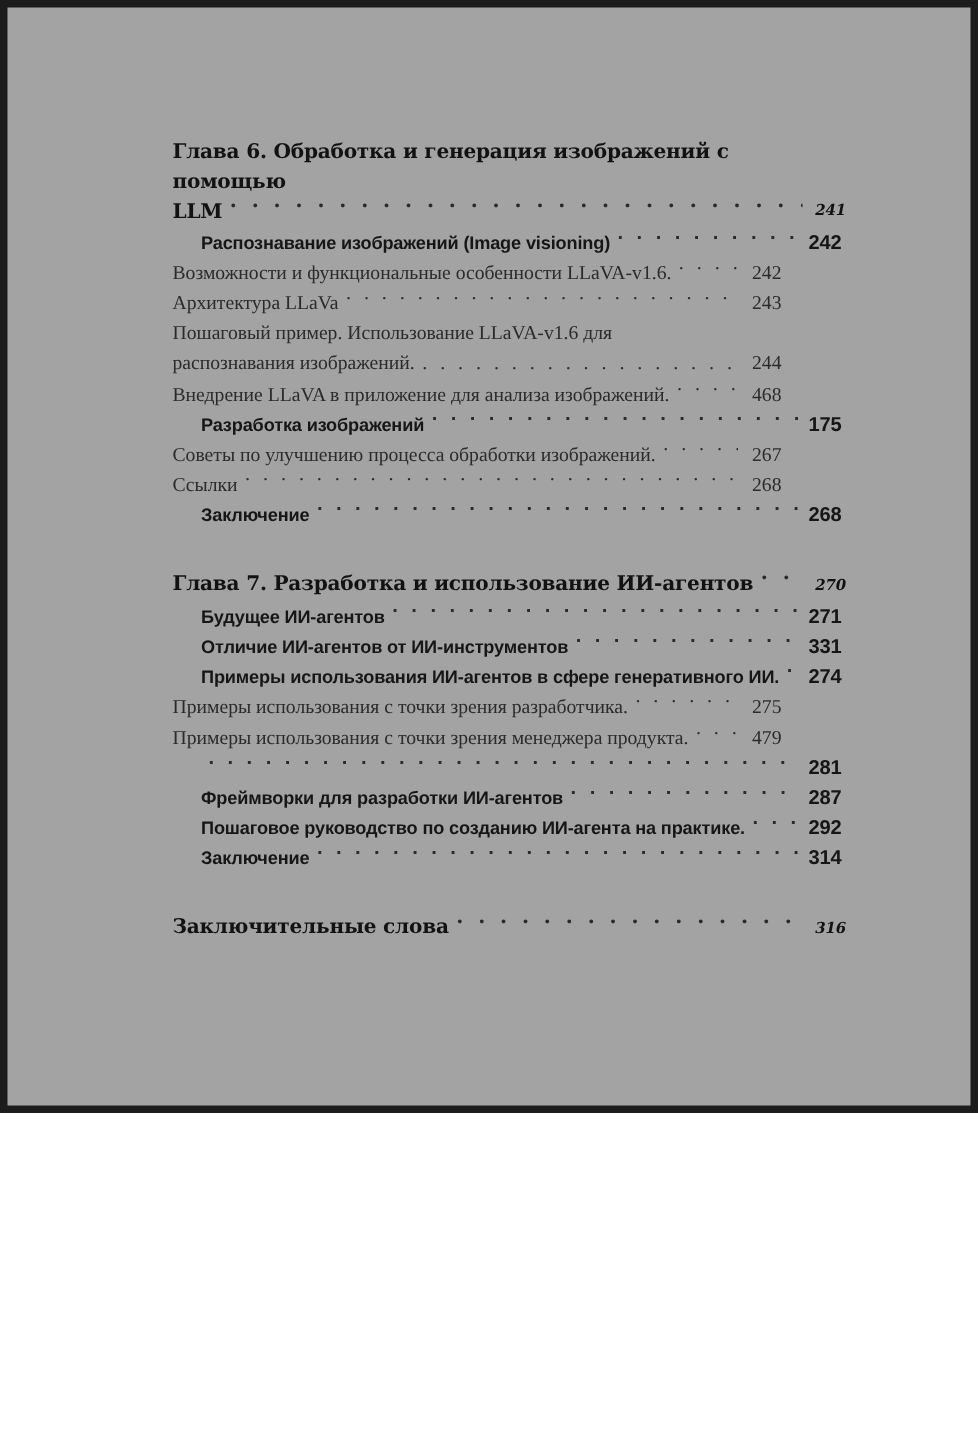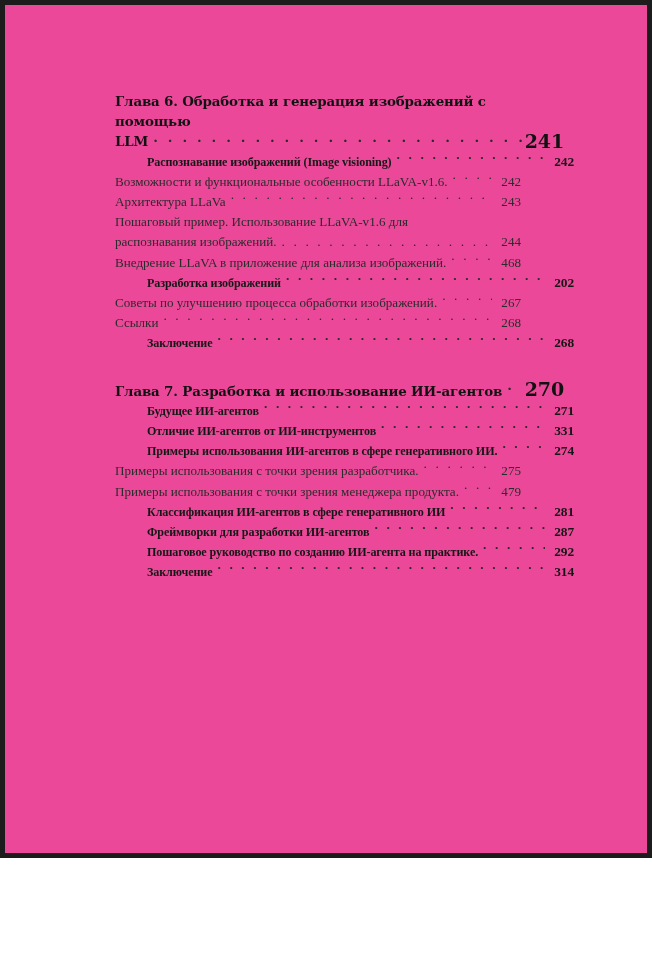--- a/index.html
+++ b/index.html
@@ -10,22 +10,22 @@
   body {
     width: 652px;
     height: 955px;
     font-family: "Liberation Serif", serif;
     overflow: hidden;
   }
   .page {
     position: relative;
     box-sizing: border-box;
     width: 652px;
-    height: 858px;
-    background: #ec4899;
+    height: 742px;
+    background: #a3a3a3;
     border: 5px solid #1c1c1c;
   }
   .toc {
     position: absolute;
     left: 110px;
     top: 86px;
     width: 449px;
   }
   .chapter-block { margin-bottom: 0; }
   .chapter-gap { height: 25px; }
@@ -68,28 +68,28 @@
 
   
   .lvl0 {
     font-family: "DejaVu Serif", "Liberation Serif", serif;
     font-weight: bold;
     font-size: 13.4px;
     letter-spacing: -0.15px;
     margin-left: 0;
     color: #121212;
   }
-  .lvl0 .pagenum { font-weight: bold; font-size: 19px; }
+  .lvl0 .pagenum { font-weight: bold; font-size: 10px; font-style: italic; }
 
   
   .lvl1 {
-    font-family: Liberation Serif, serif;
+    font-family: Liberation Sans, sans-serif;
     font-size: 12.1px;
     font-weight: 600;
-    margin-left: 32px;
+    margin-left: 19px;
     width: 427px;
     color: #161616;
     letter-spacing: -0.1px;
   }
   .lvl1 .pagenum { font-weight: bold; font-size: 13.4px; }
 
   
   .lvl2 {
     font-family: "Liberation Serif", serif;
     font-size: 13.1px;
@@ -111,21 +111,21 @@
     align-items: flex-end;
     width: 100%;
     line-height: 20.2px;
   }
 
   
   .entry.chapwrap { display: block; }
   .entry.chapwrap .firstline { display: block; line-height: 20.2px; }
   .entry.chapwrap .secondrow {
     display: flex;
-    align-items: center;
+    align-items: flex-start;
     width: 100%;
     line-height: 20.2px;
   }
 
   .final-block { margin-top: 25px; }
 </style>
 </head>
 <body>
 
 <div class="page">
@@ -171,21 +171,21 @@
 
       <div class="entry lvl2">
         <span class="label">Внедрение LLaVA в приложение для анализа изображений.</span>
         <span class="leader"></span>
         <span class="pagenum">468</span>
       </div>
 
       <div class="entry lvl1">
         <span class="label">Разработка изображений</span>
         <span class="leader"></span>
-        <span class="pagenum">202</span>
+        <span class="pagenum">175</span>
       </div>
 
       <div class="entry lvl2">
         <span class="label">Советы по улучшению процесса обработки изображений.</span>
         <span class="leader"></span>
         <span class="pagenum">267</span>
       </div>
 
       <div class="entry lvl2">
         <span class="label">Ссылки</span>
@@ -234,21 +234,20 @@
         <span class="pagenum">275</span>
       </div>
 
       <div class="entry lvl2">
         <span class="label">Примеры использования с точки зрения менеджера продукта.</span>
         <span class="leader"></span>
         <span class="pagenum">479</span>
       </div>
 
       <div class="entry lvl1">
-        <span class="label">Классификация ИИ-агентов в сфере генеративного ИИ</span>
         <span class="leader"></span>
         <span class="pagenum">281</span>
       </div>
 
 
       <div class="entry lvl1">
         <span class="label">Фреймворки для разработки ИИ-агентов</span>
         <span class="leader"></span>
         <span class="pagenum">287</span>
       </div>
@@ -259,15 +258,22 @@
         <span class="pagenum">292</span>
       </div>
 
       <div class="entry lvl1">
         <span class="label">Заключение</span>
         <span class="leader"></span>
         <span class="pagenum">314</span>
       </div>
     </div>
 
+    <div class="final-block">
+      <div class="entry lvl0">
+        <span class="label">Заключительные слова</span>
+        <span class="leader"></span>
+        <span class="pagenum">316</span>
+      </div>
+    </div>
 
   </div>
 </div>
 
 </body></html>

